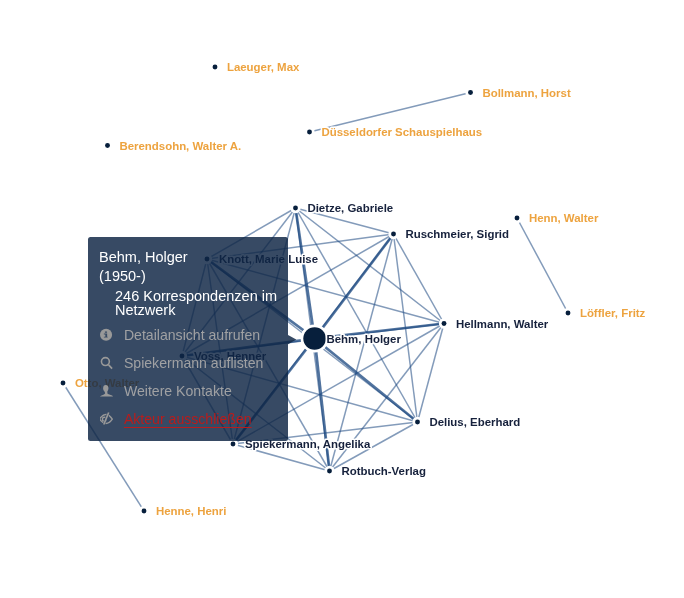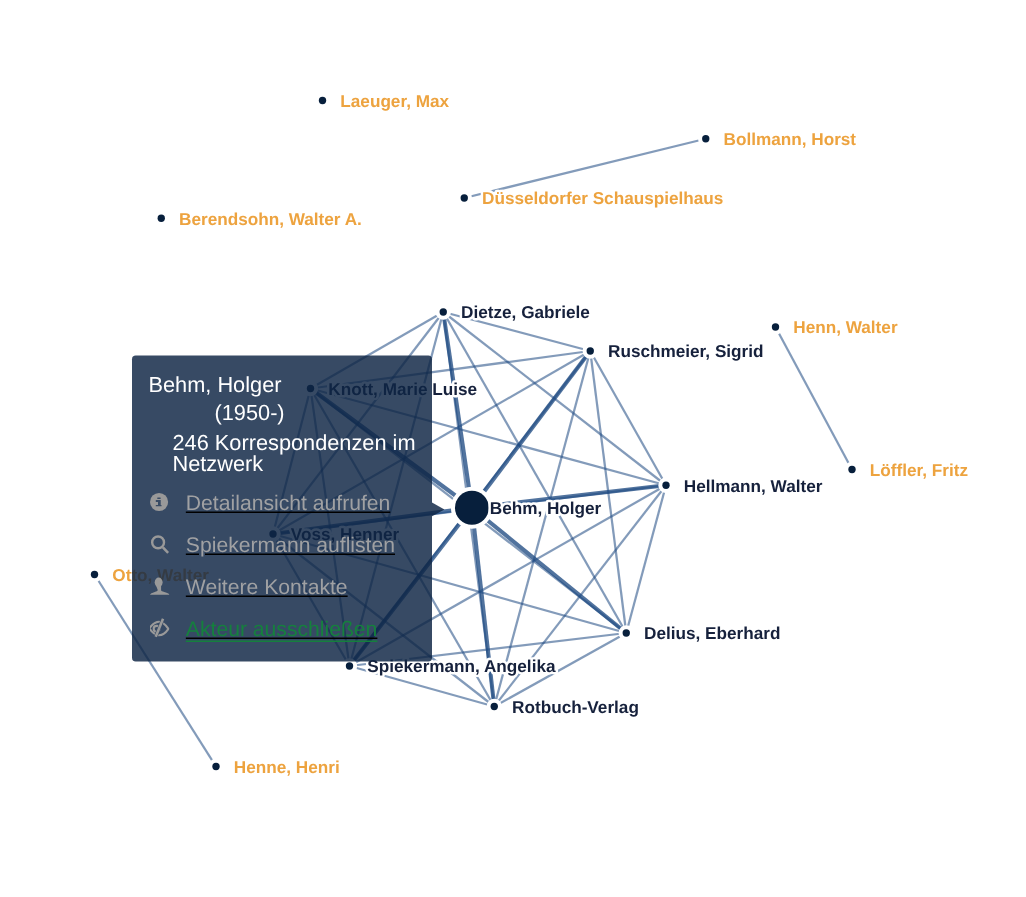--- a/index.html
+++ b/index.html
@@ -17,28 +17,28 @@
   text.nlabel.dark{fill:#16213c;}
   text.nlabel.orange{fill:#eda33f;}
 
   
   #ctx{position:absolute;left:88px;top:237px;width:200px;height:203.8px;
        background:rgba(14,37,68,0.83);box-sizing:border-box;border-radius:2.5px;}
   #ctxarrow{position:absolute;left:287.6px;top:334.8px;width:9px;height:9.2px;overflow:visible;}
   #ctx .hdr{position:absolute;left:11px;top:0;right:6px;}
   #ctx .hdr .line{color:#ffffff;font-size:14.5px;line-height:19.6px;font-weight:normal;}
   #ctx .hdr .line.l1{position:absolute;top:10.5px;left:0;}
-  #ctx .hdr .line.l2{position:absolute;top:30px;left:0;margin-left:44px;}
+  #ctx .hdr .line.l2{position:absolute;top:30px;left:0;}
   #ctx .hdr .line.l3{position:absolute;top:52px;left:16px;line-height:14.2px;width:164px;}
   #ctx .mitems{position:absolute;left:0;top:84.5px;right:0;}
-  #ctx .mitem{position:relative;display:flex;align-items:center;height:27.95px;padding:0 12px;text-decoration:underline;}
+  #ctx .mitem{position:relative;display:flex;align-items:center;height:27.95px;padding:0 12px;}
   #ctx .mitem .ic{width:13.4px;height:14.4px;flex:0 0 13.4px;margin-right:10.5px;
                   display:flex;align-items:center;justify-content:center;}
   #ctx .mitem .lbl{color:#a0a1a3;font-size:14.1px;line-height:15px;white-space:nowrap;}
-  #ctx .mitem.active .lbl{color:#15803d;text-decoration:underline;text-underline-offset:3px;
+  #ctx .mitem.active .lbl{color:#b91c1c;text-decoration:underline;text-underline-offset:3px;
                           text-decoration-thickness:1.2px;}
 </style>
 </head>
 <body>
 
 <div id="stage">
   <svg id="graph" viewBox="0 0 684 598">
       <g>
         <line x1="309.5" y1="132" x2="470.5" y2="92.5" class="edge" stroke="#1d4981" stroke-opacity="0.55" stroke-width="1.5"></line>
         <line x1="63" y1="383" x2="144" y2="511" class="edge" stroke="#1d4981" stroke-opacity="0.55" stroke-width="1.5"></line>

